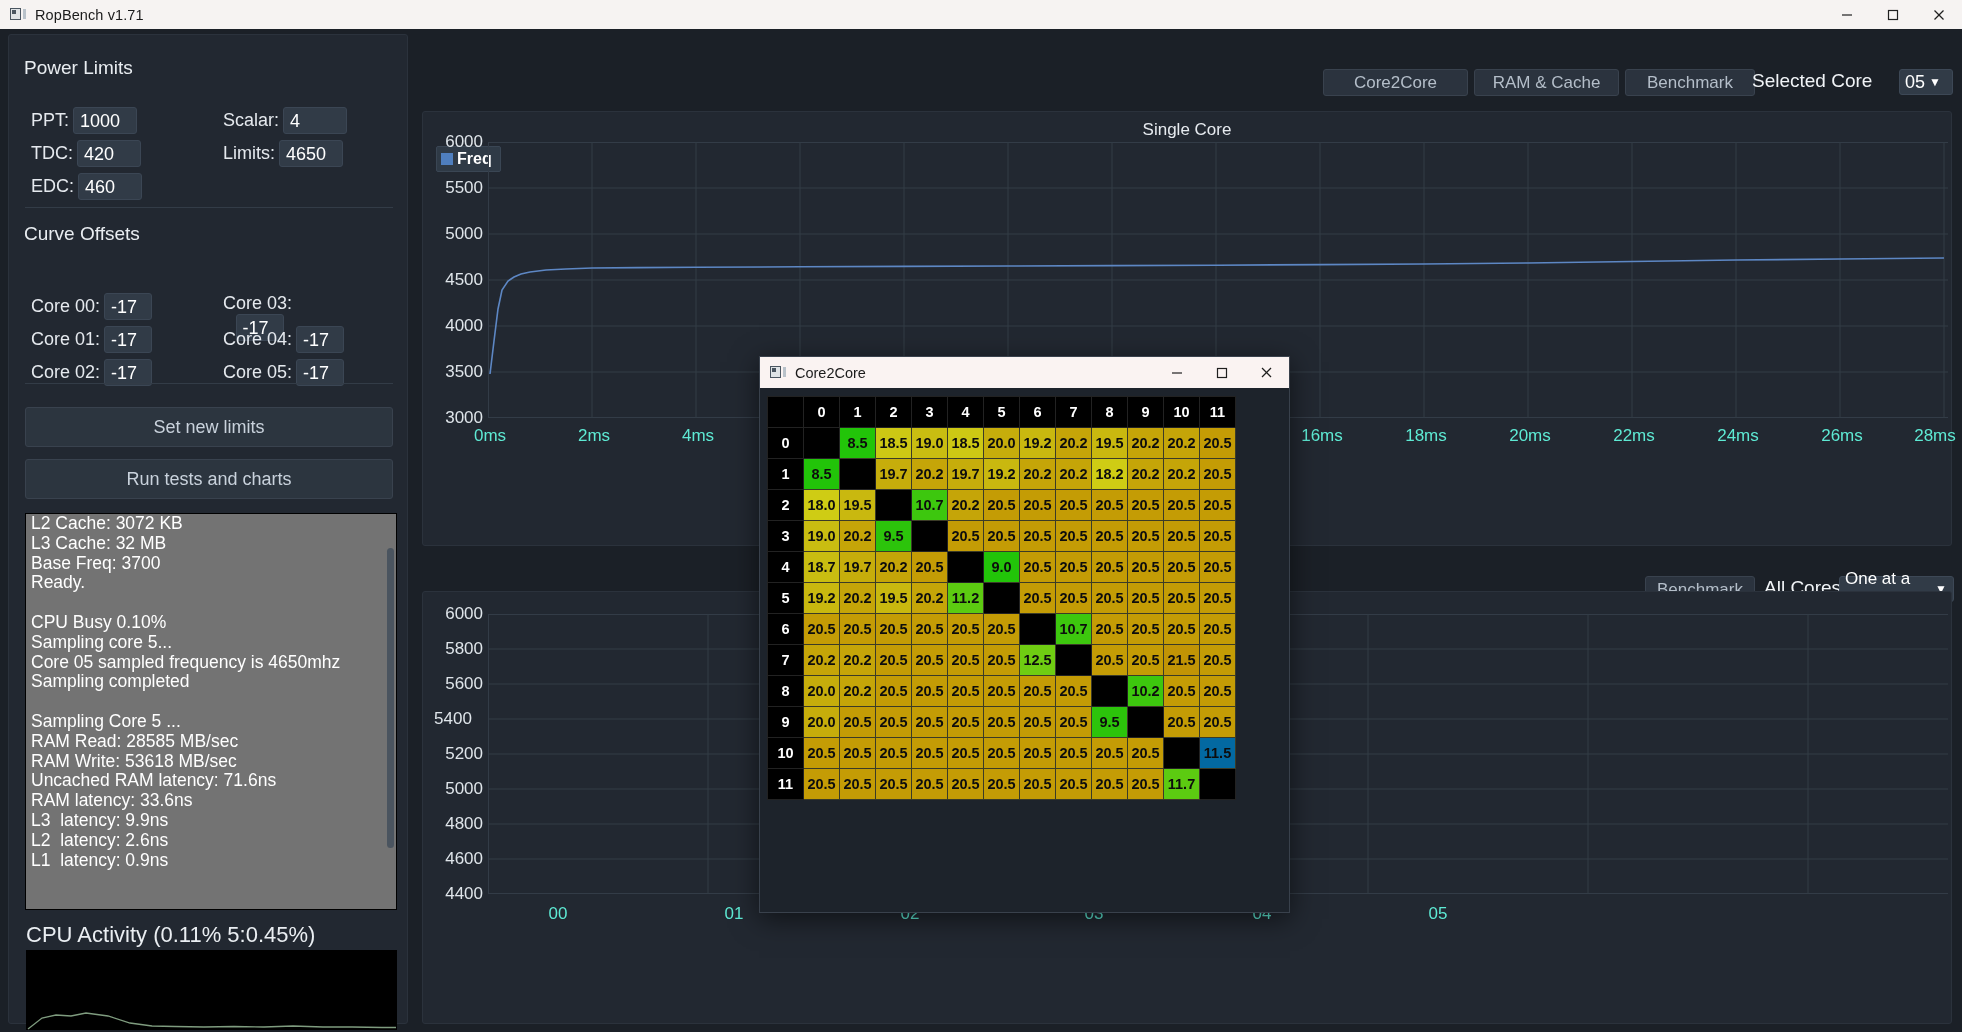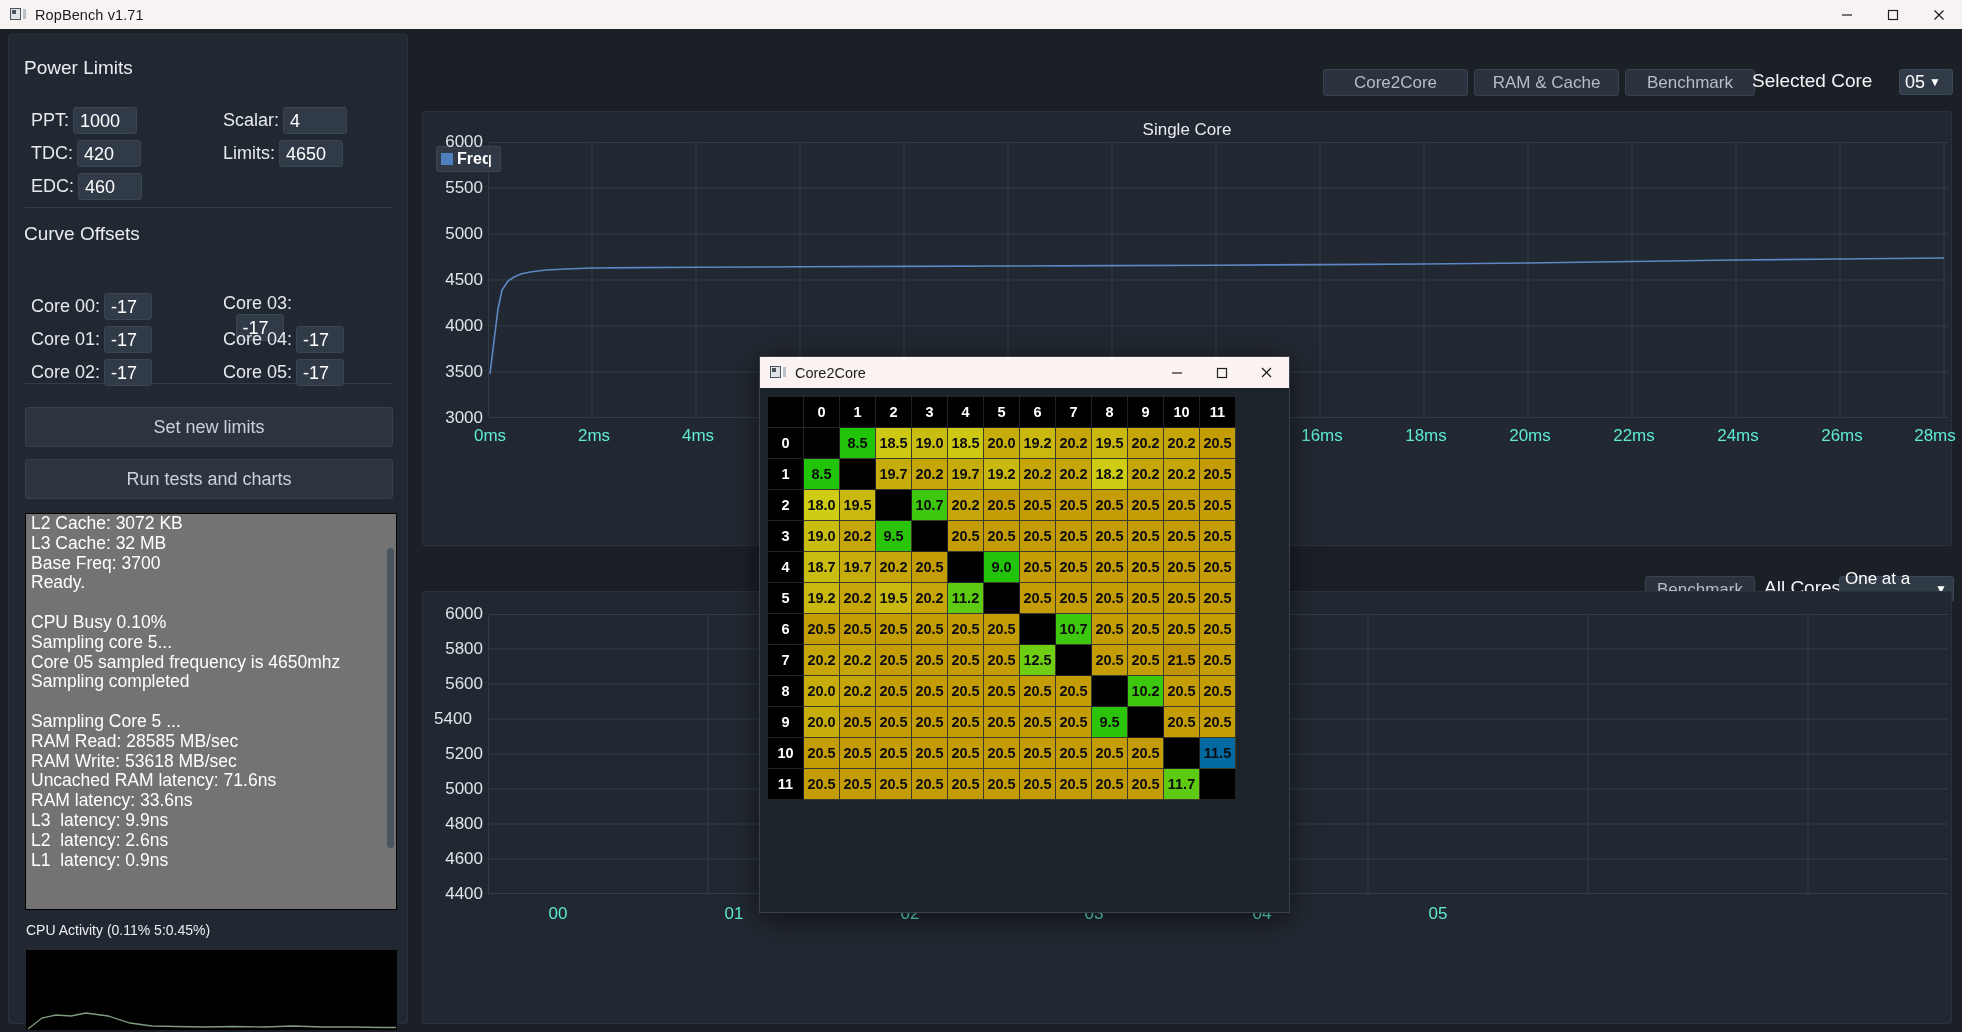--- a/index.html
+++ b/index.html
@@ -128,21 +128,21 @@
     padding: 0 0 0 5px;
     white-space: pre;
   }
   #log-scroll {
     position: absolute; right: 2px; top: 34px;
     width: 7px; height: 300px;
     background: #4a545f; border-radius: 4px;
   }
   #cpu-activity-label {
     position: absolute; left: 17px; top: 887px;
-    color: #eaeef2; font-size: 14px;
+    color: #eaeef2; font-size: 22px;
   }
   #cpu-activity-chart {
     position: absolute; left: 17px; top: 915px;
     width: 371px; height: 80px;
     background: #000000;
   }
   #cpu-activity-chart svg { display: block; }
 
   
   .tab-btn {

